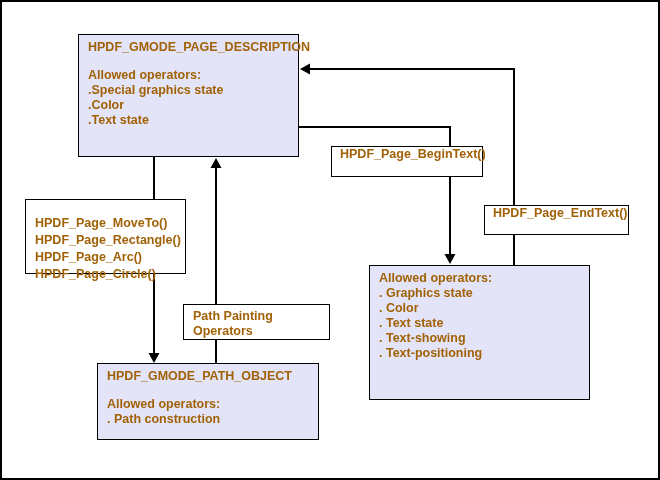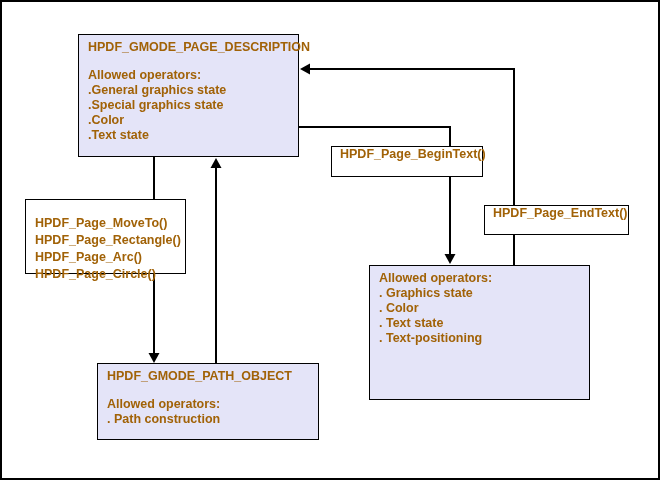--- a/index.html
+++ b/index.html
@@ -36,21 +36,20 @@
     <polyline points="297,125 448,125 448,254" fill="none" stroke="#000" stroke-width="2"></polyline>
     <polygon points="448,262 442.5,252 453.5,252" fill="#000"></polygon>
 
     <polyline points="512,263 512,67 307,67" fill="none" stroke="#000" stroke-width="2"></polyline>
     <polygon points="298,67 308,61.5 308,72.5" fill="#000"></polygon>
   </svg>
 
   <div class="box" style="left: 76px; top: 32px; width: 221px; height: 123px; background: rgb(228, 228, 248);">
     <div class="title">HPDF_GMODE_PAGE_DESCRIPTION</div>
     <div>Allowed operators:</div>
-    <div>.General graphics state</div>
     <div>.Special graphics state</div>
     <div>.Color</div>
     <div>.Text state</div>
   </div>
 
   <div class="box mv" style="left:23px;top:197px;width:161px;height:75px;">
     <div>HPDF_Page_MoveTo()</div>
     <div>HPDF_Page_Rectangle()</div>
     <div>HPDF_Page_Arc()</div>
     <div>HPDF_Page_Circle()</div>
@@ -62,23 +61,28 @@
 
   <div class="box lbl" style="left:482px;top:203px;width:145px;height:30px;">
     <span>HPDF_Page_EndText()</span>
   </div>
 
   <div class="box" style="left: 367px; top: 263px; width: 221px; height: 135px; background: rgb(228, 228, 248);">
     <div>Allowed operators:</div>
     <div>. Graphics state</div>
     <div>. Color</div>
     <div>. Text state</div>
+    <div>. Text-showing</div>
     <div>. Text-positioning</div>
   </div>
 
+  <div class="box" style="left:181px;top:302px;width:147px;height:36px;padding-top:4px;">
+    <div>Path Painting</div>
+    <div>Operators</div>
+  </div>
 
   <div class="box" style="left: 75px; top: 361px; width: 222px; height: 77px; background: rgb(228, 228, 248); margin-left: 20px;">
     <div class="title">HPDF_GMODE_PATH_OBJECT</div>
     <div>Allowed operators:</div>
     <div>. Path construction</div>
   </div>
 
 </div>
 
 </body></html>

